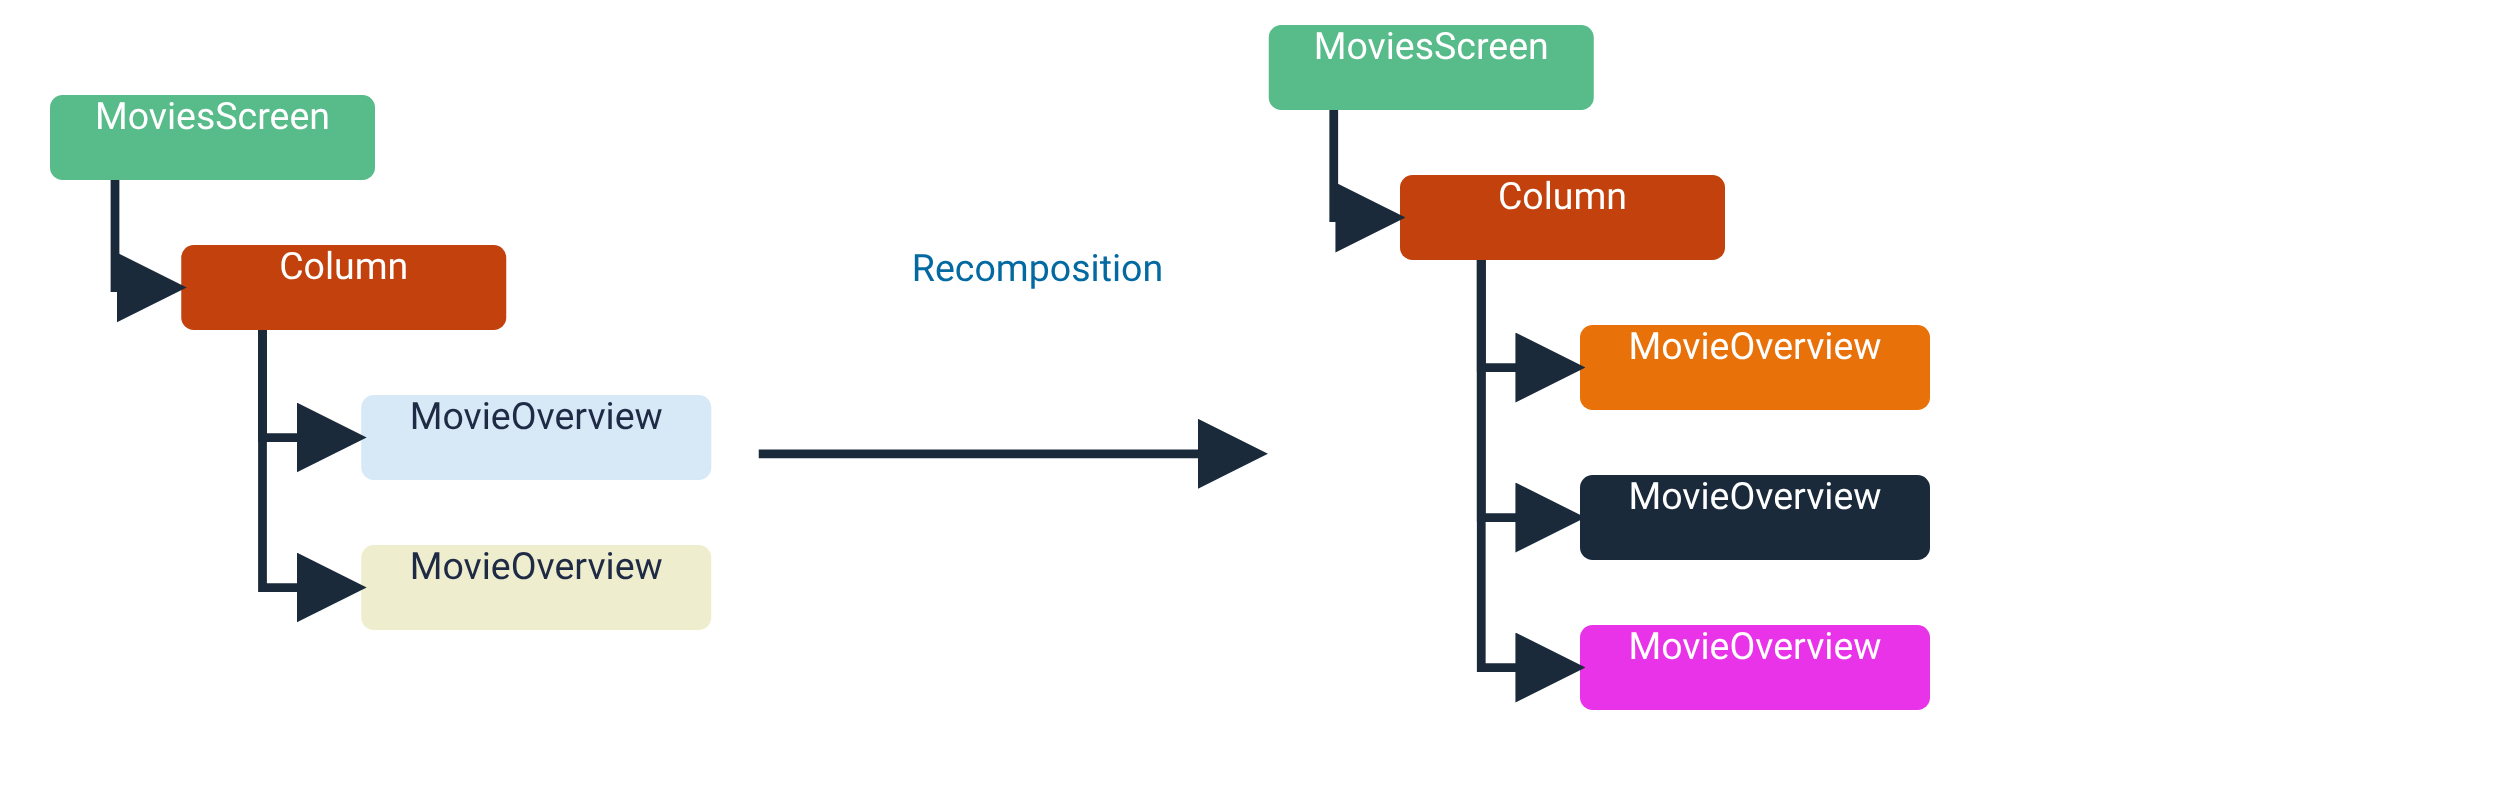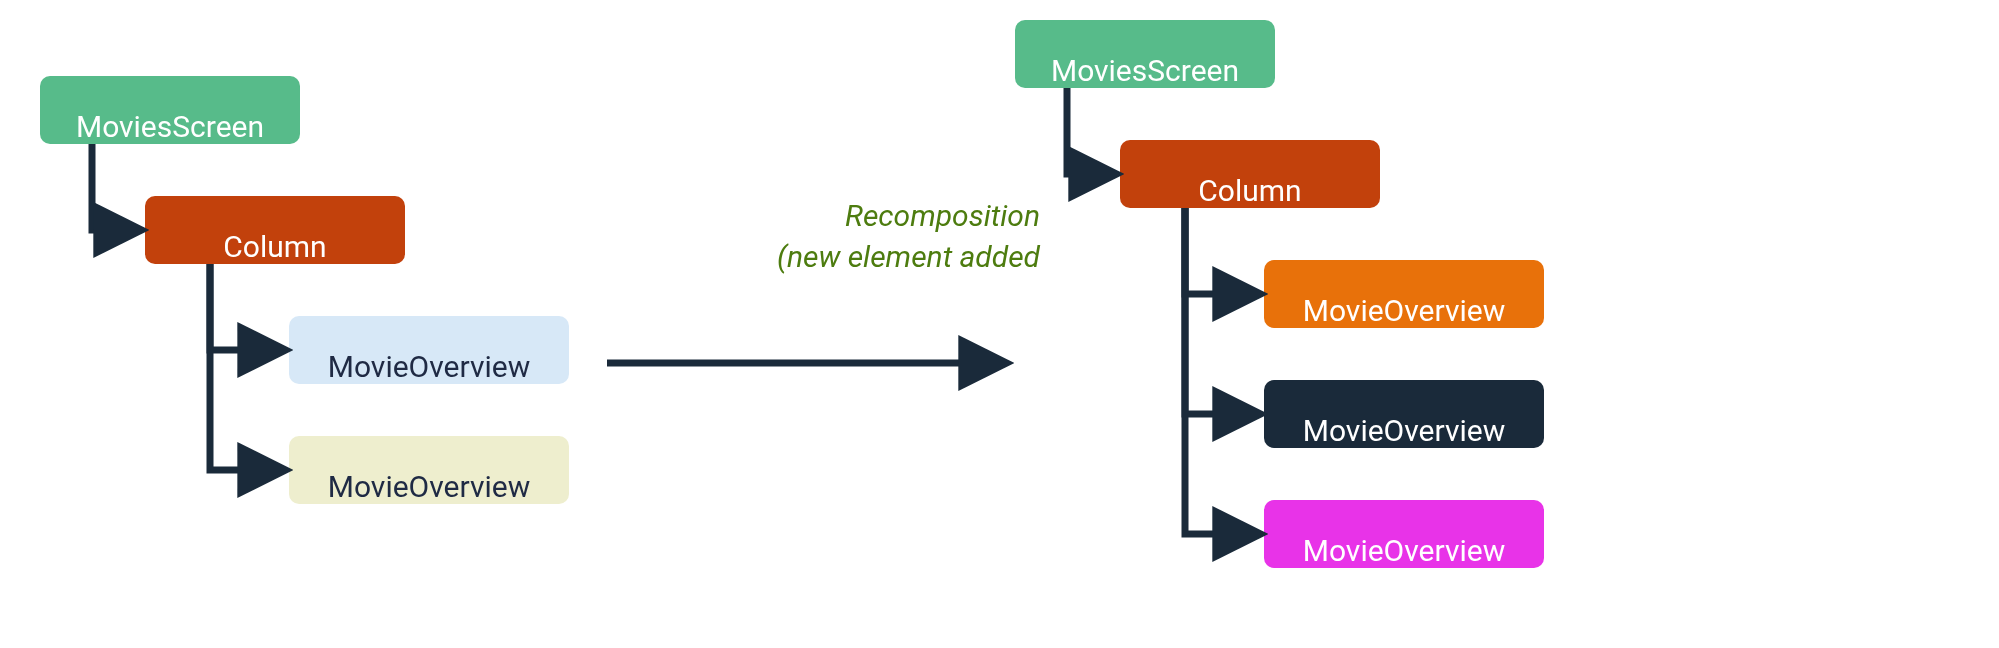--- a/index.html
+++ b/index.html
@@ -7,43 +7,42 @@
     font-family: -apple-system, BlinkMacSystemFont, "Segoe UI", Roboto, Helvetica, Arial, sans-serif;
     background: #fff;
     width: 1999px;
     height: 648px;
     position: relative;
     overflow: hidden;
   }
   .node {
     position: absolute;
     display: flex;
-    align-items: flex-end;
+    align-items: flex-start;
     justify-content: center;
     border-radius: 10px;
     font-size: 30px;
     font-weight: 400;
     white-space: nowrap;
   }
   .green     { background: #57bb8a; color: #fff; }
   .blue      { background: #c2410c; color: #fff; }
   .lightblue { background: #d7e8f7; color: #1f2a44; }
   .cream     { background: #eeeece; color: #1f2a44; }
   .orange    { background: #e8710a; color: #fff; }
   .navy      { background: #1a2a3a; color: #fff; }
   .magenta   { background: #e833e8; color: #fff; }
 
   .caption {
     position: absolute;
-    color: #4d7c0f;
+    color: #0369a1;
     font-size: 30px;
     line-height: 1.35;
-    text-align: right;
+    text-align: center;
     width: 420px;
-    font-style: italic;
   }
 
   svg.connectors {
     position: absolute;
     top: 0; left: 0;
     width: 1999px; height: 648px;
     pointer-events: none;
   }
 </style>
 </head>
@@ -60,21 +59,20 @@
 <div class="node lightblue" style="left:289px; top:316px; width:280px; height:68px;">
   <span>MovieOverview</span>
 </div>
 
 <div class="node cream" style="left:289px; top:436px; width:280px; height:68px;">
   <span>MovieOverview</span>
 </div>
 
 <div class="caption" style="left:620px; top:196px;">
   <div>Recomposition</div>
-  <div>(new element added</div>
 </div>
 
 <div class="node green" style="left:1015px; top:20px; width:260px; height:68px;">
   <span>MoviesScreen</span>
 </div>
 
 <div class="node blue" style="left:1120px; top:140px; width:260px; height:68px;">
   <span>Column</span>
 </div>
 

